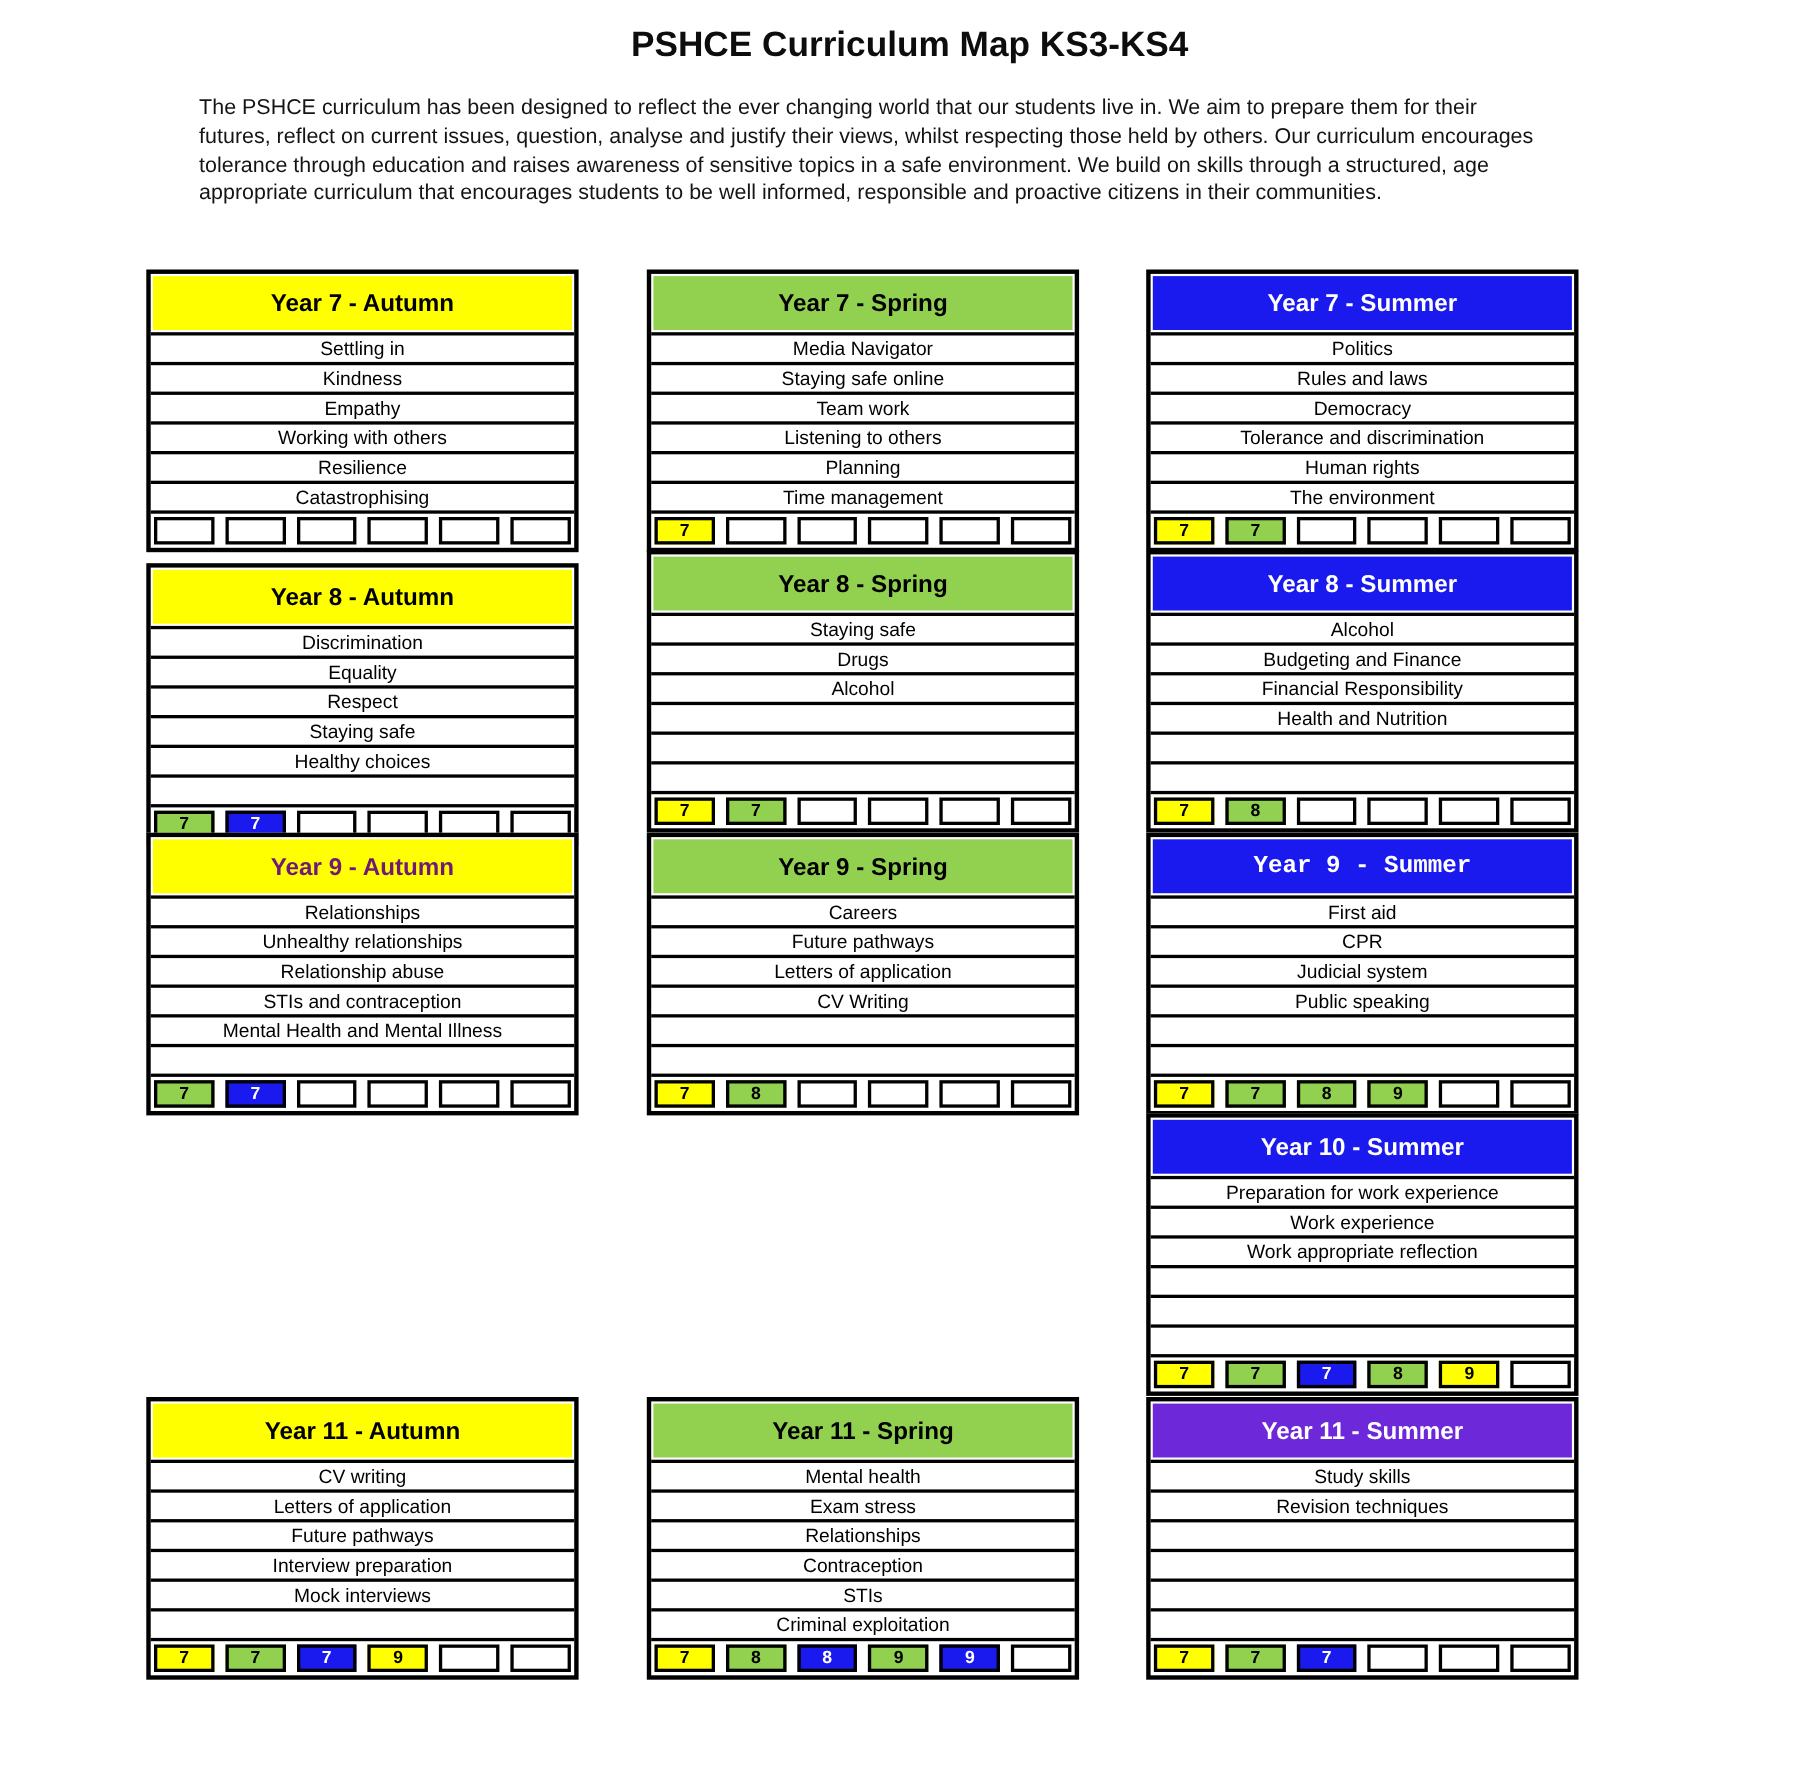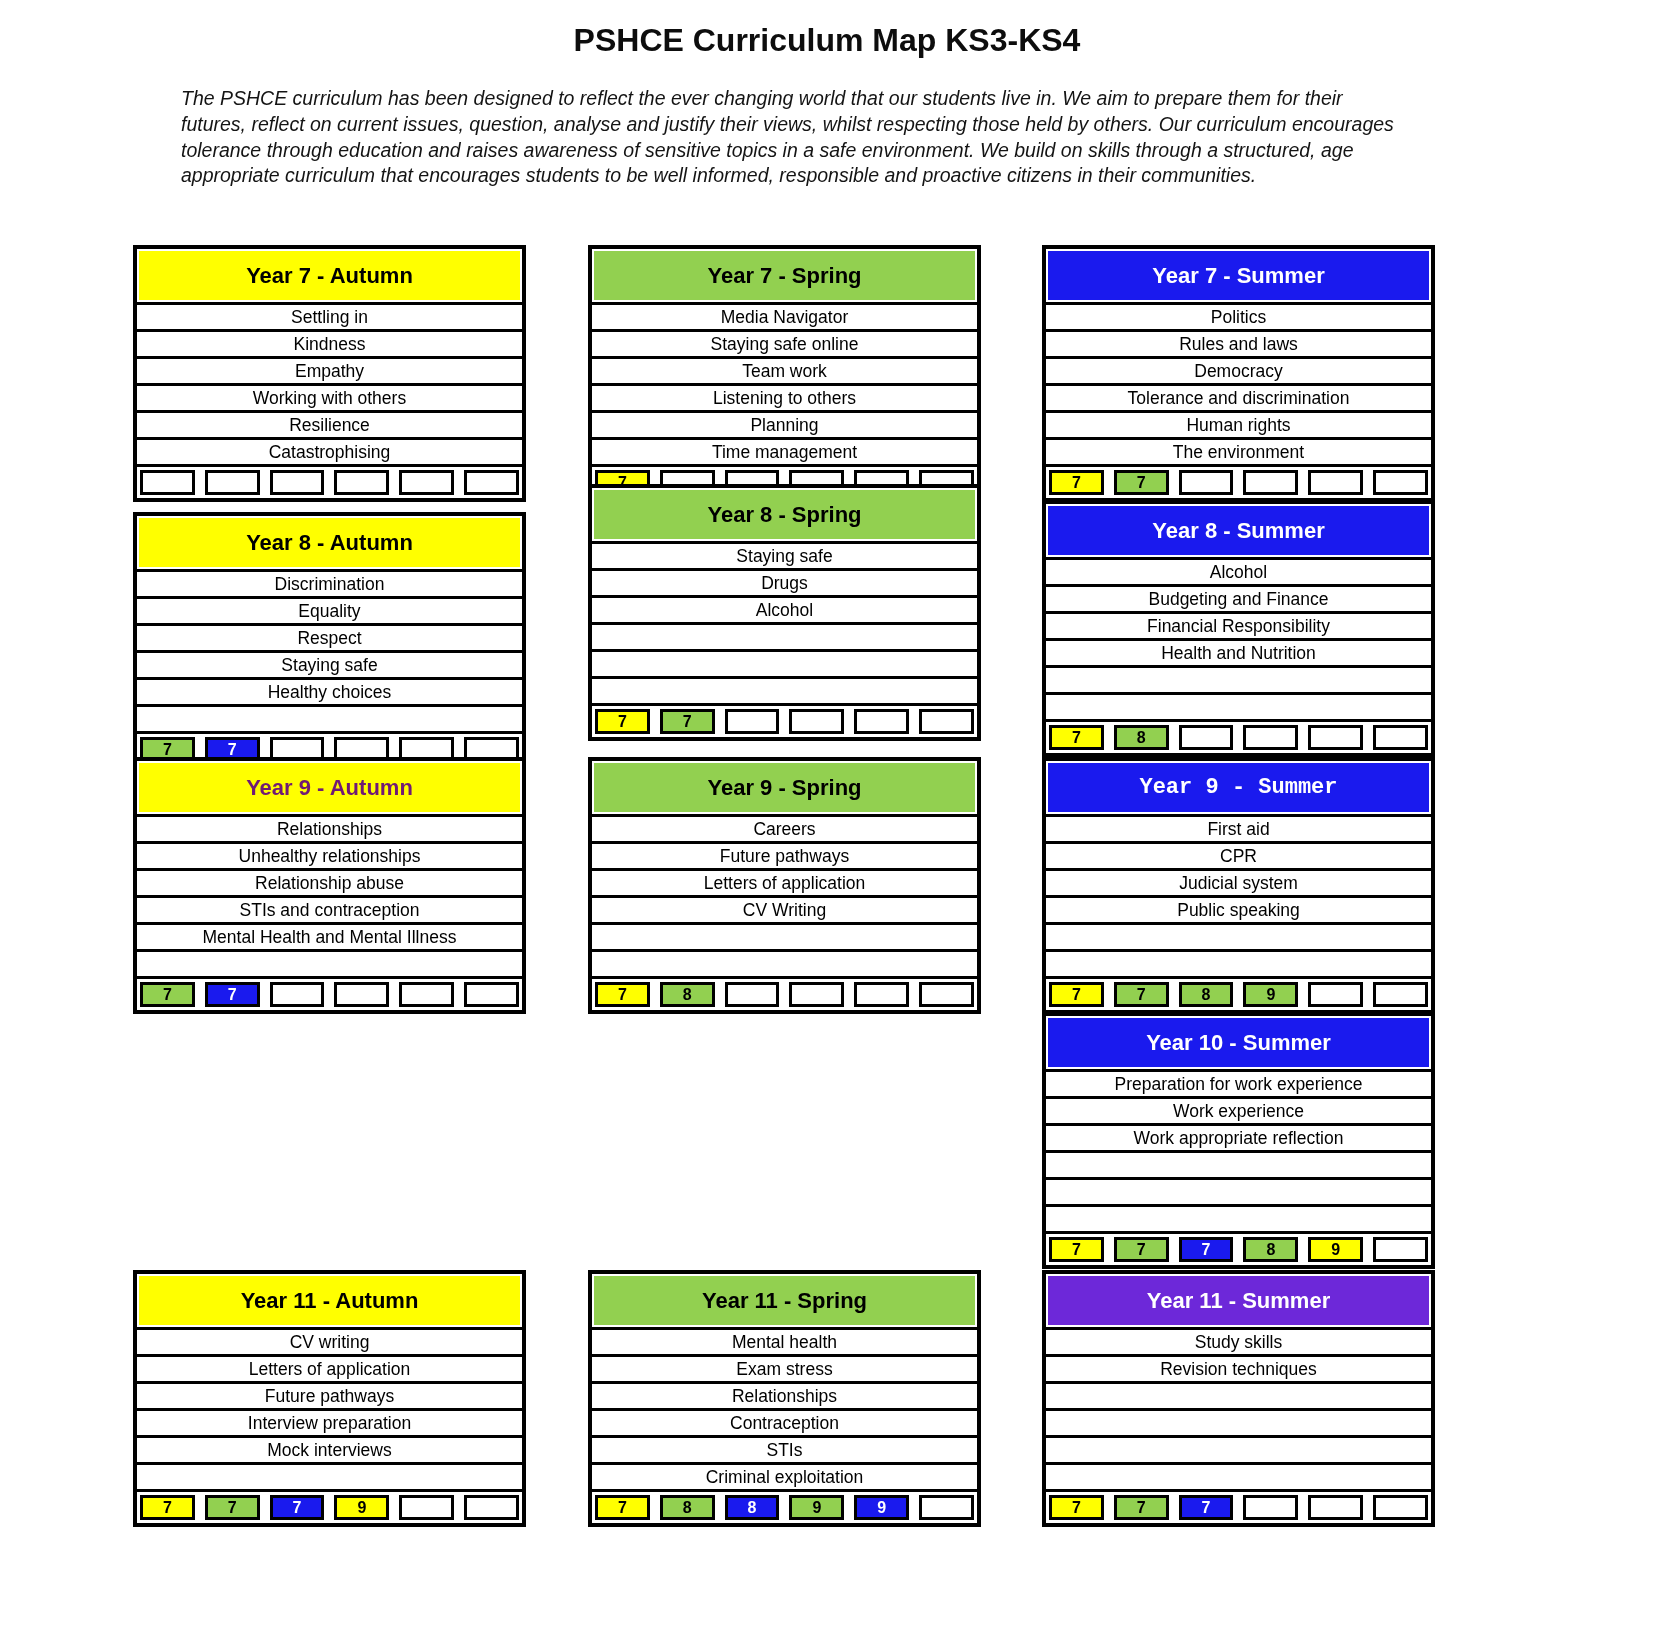--- a/index.html
+++ b/index.html
@@ -11,21 +11,21 @@
     color:#000;
     overflow:hidden;
   }
   .page-title {
     position:absolute; top:22px; left:0; width:100%;
     text-align:center;
     font-size:32px; font-weight:bold; letter-spacing:0px; color:#0d0d0d;
   }
   .intro {
     position:absolute; top:86px; left:181px; width:1218px;
-    font-size:19.5px; line-height:25.8px; color:#141414;font-style:italic;
+    font-size:19.5px; line-height:25.8px; color:#141414;
   }
   #tables { position:absolute; top:0; left:0; width:100%; height:100%; }
   .term-table {
     position:absolute;
     width:393px;
     border:4px solid #000;
     background:#fff;
   }
   .term-header {
     height:49px;
@@ -134,21 +134,21 @@
     <div class="link-strip">
         <div class="strip-cell" style="background: rgb(146, 208, 80); color: rgb(0, 0, 0);">7</div>
         <div class="strip-cell" style="background: rgb(26, 26, 238); color: rgb(255, 255, 255);">7</div>
         <div class="strip-cell"></div>
         <div class="strip-cell"></div>
         <div class="strip-cell"></div>
         <div class="strip-cell"></div>
       </div>
   </div>
 
-  <div class="term-table" style="left: 588px; top: 484px;">
+  <div class="term-table" style="left: 588px; top: 500px;">
     <div class="term-header" style="background: rgb(146, 208, 80); color: rgb(0, 0, 0);">Year 8 - Spring</div>
     <div class="topic-rows">
         <div class="topic-row">Staying safe</div>
         <div class="topic-row">Drugs</div>
         <div class="topic-row">Alcohol</div>
         <div class="topic-row"></div>
         <div class="topic-row"></div>
         <div class="topic-row"></div>
       </div>
     <div class="link-strip">

